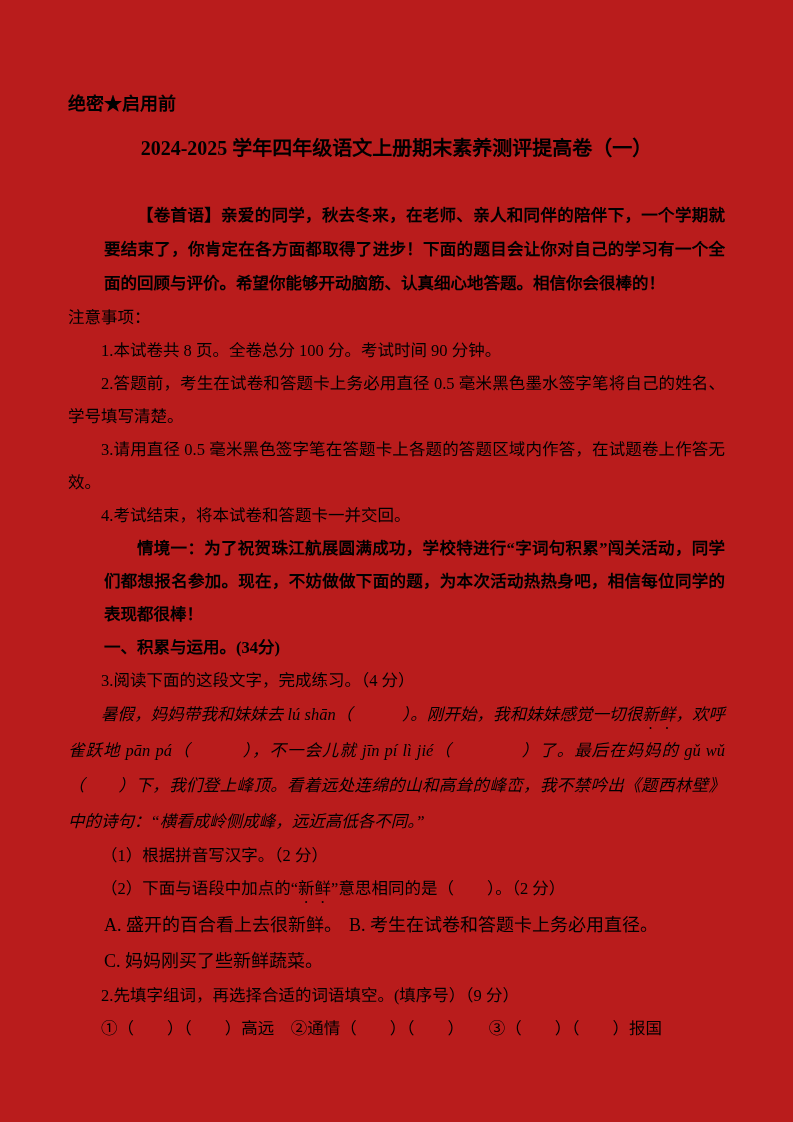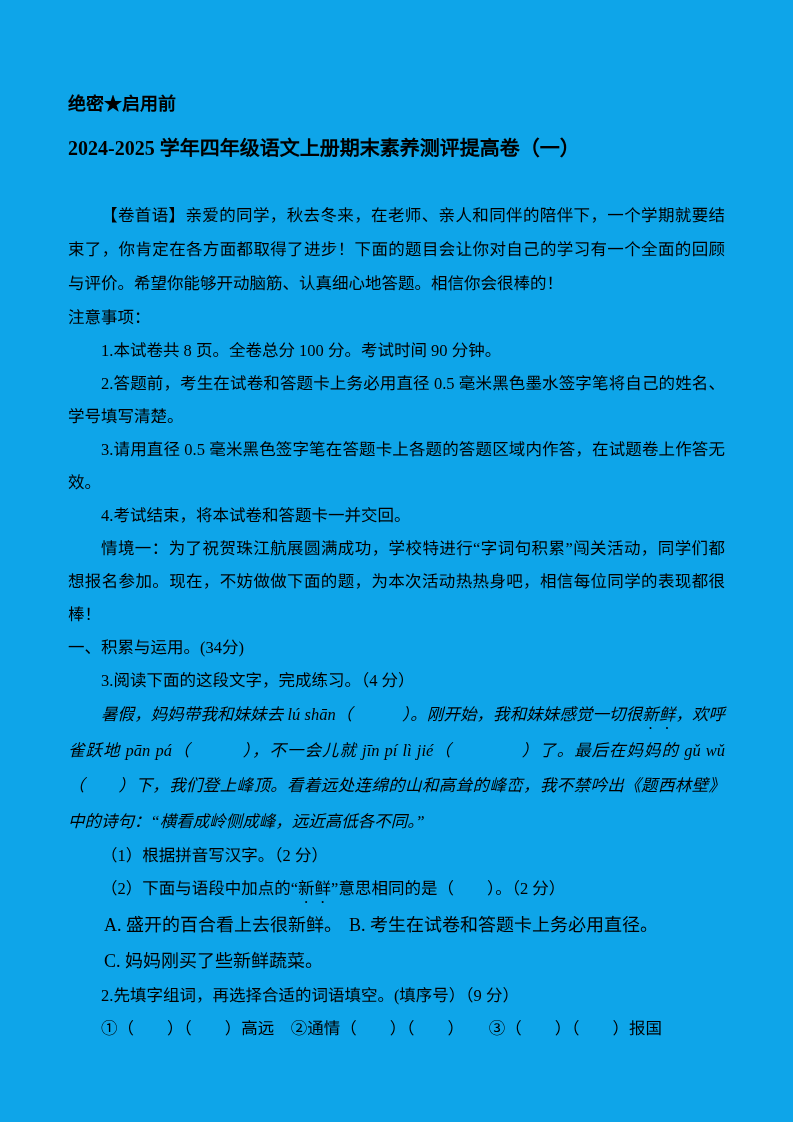--- a/index.html
+++ b/index.html
@@ -12,43 +12,43 @@
     height: 1122px;
     color: #000000;
     font-family: "Liberation Serif", "DejaVu Serif", serif;
   }
   .page {
     box-sizing: border-box;
     width: 793px;
     height: 1122px;
     padding: 92px 68px 30px 68px;
     overflow: hidden;
-    background: #0ea5e9;
+    background: #b91c1c;
   }
   .classification {
     font-size: 18px;
     font-weight: bold;
     line-height: 1.4;
   }
   .title {
-    text-align: left;
+    text-align: center;
     font-size: 20px;
     font-weight: bold;
     line-height: 1.5;
     margin-top: 16px;
     margin-bottom: 36px;
   }
   p {
     margin: 0;
     font-size: 16.5px;
     line-height: 2.0;
     text-align: justify;
   }
   .indent { text-indent: 2em; }
-  .bold { font-weight: normal; }
+  .bold { font-weight: bold; margin-left: 36px; }
   .preface { line-height: 2.05; }
   .passage {
     font-style: italic;
     line-height: 2.15;
   }
   .emph {
     -webkit-text-emphasis: filled dot;
     -webkit-text-emphasis-position: under right;
     text-emphasis: filled dot;
     text-emphasis-position: under right;

